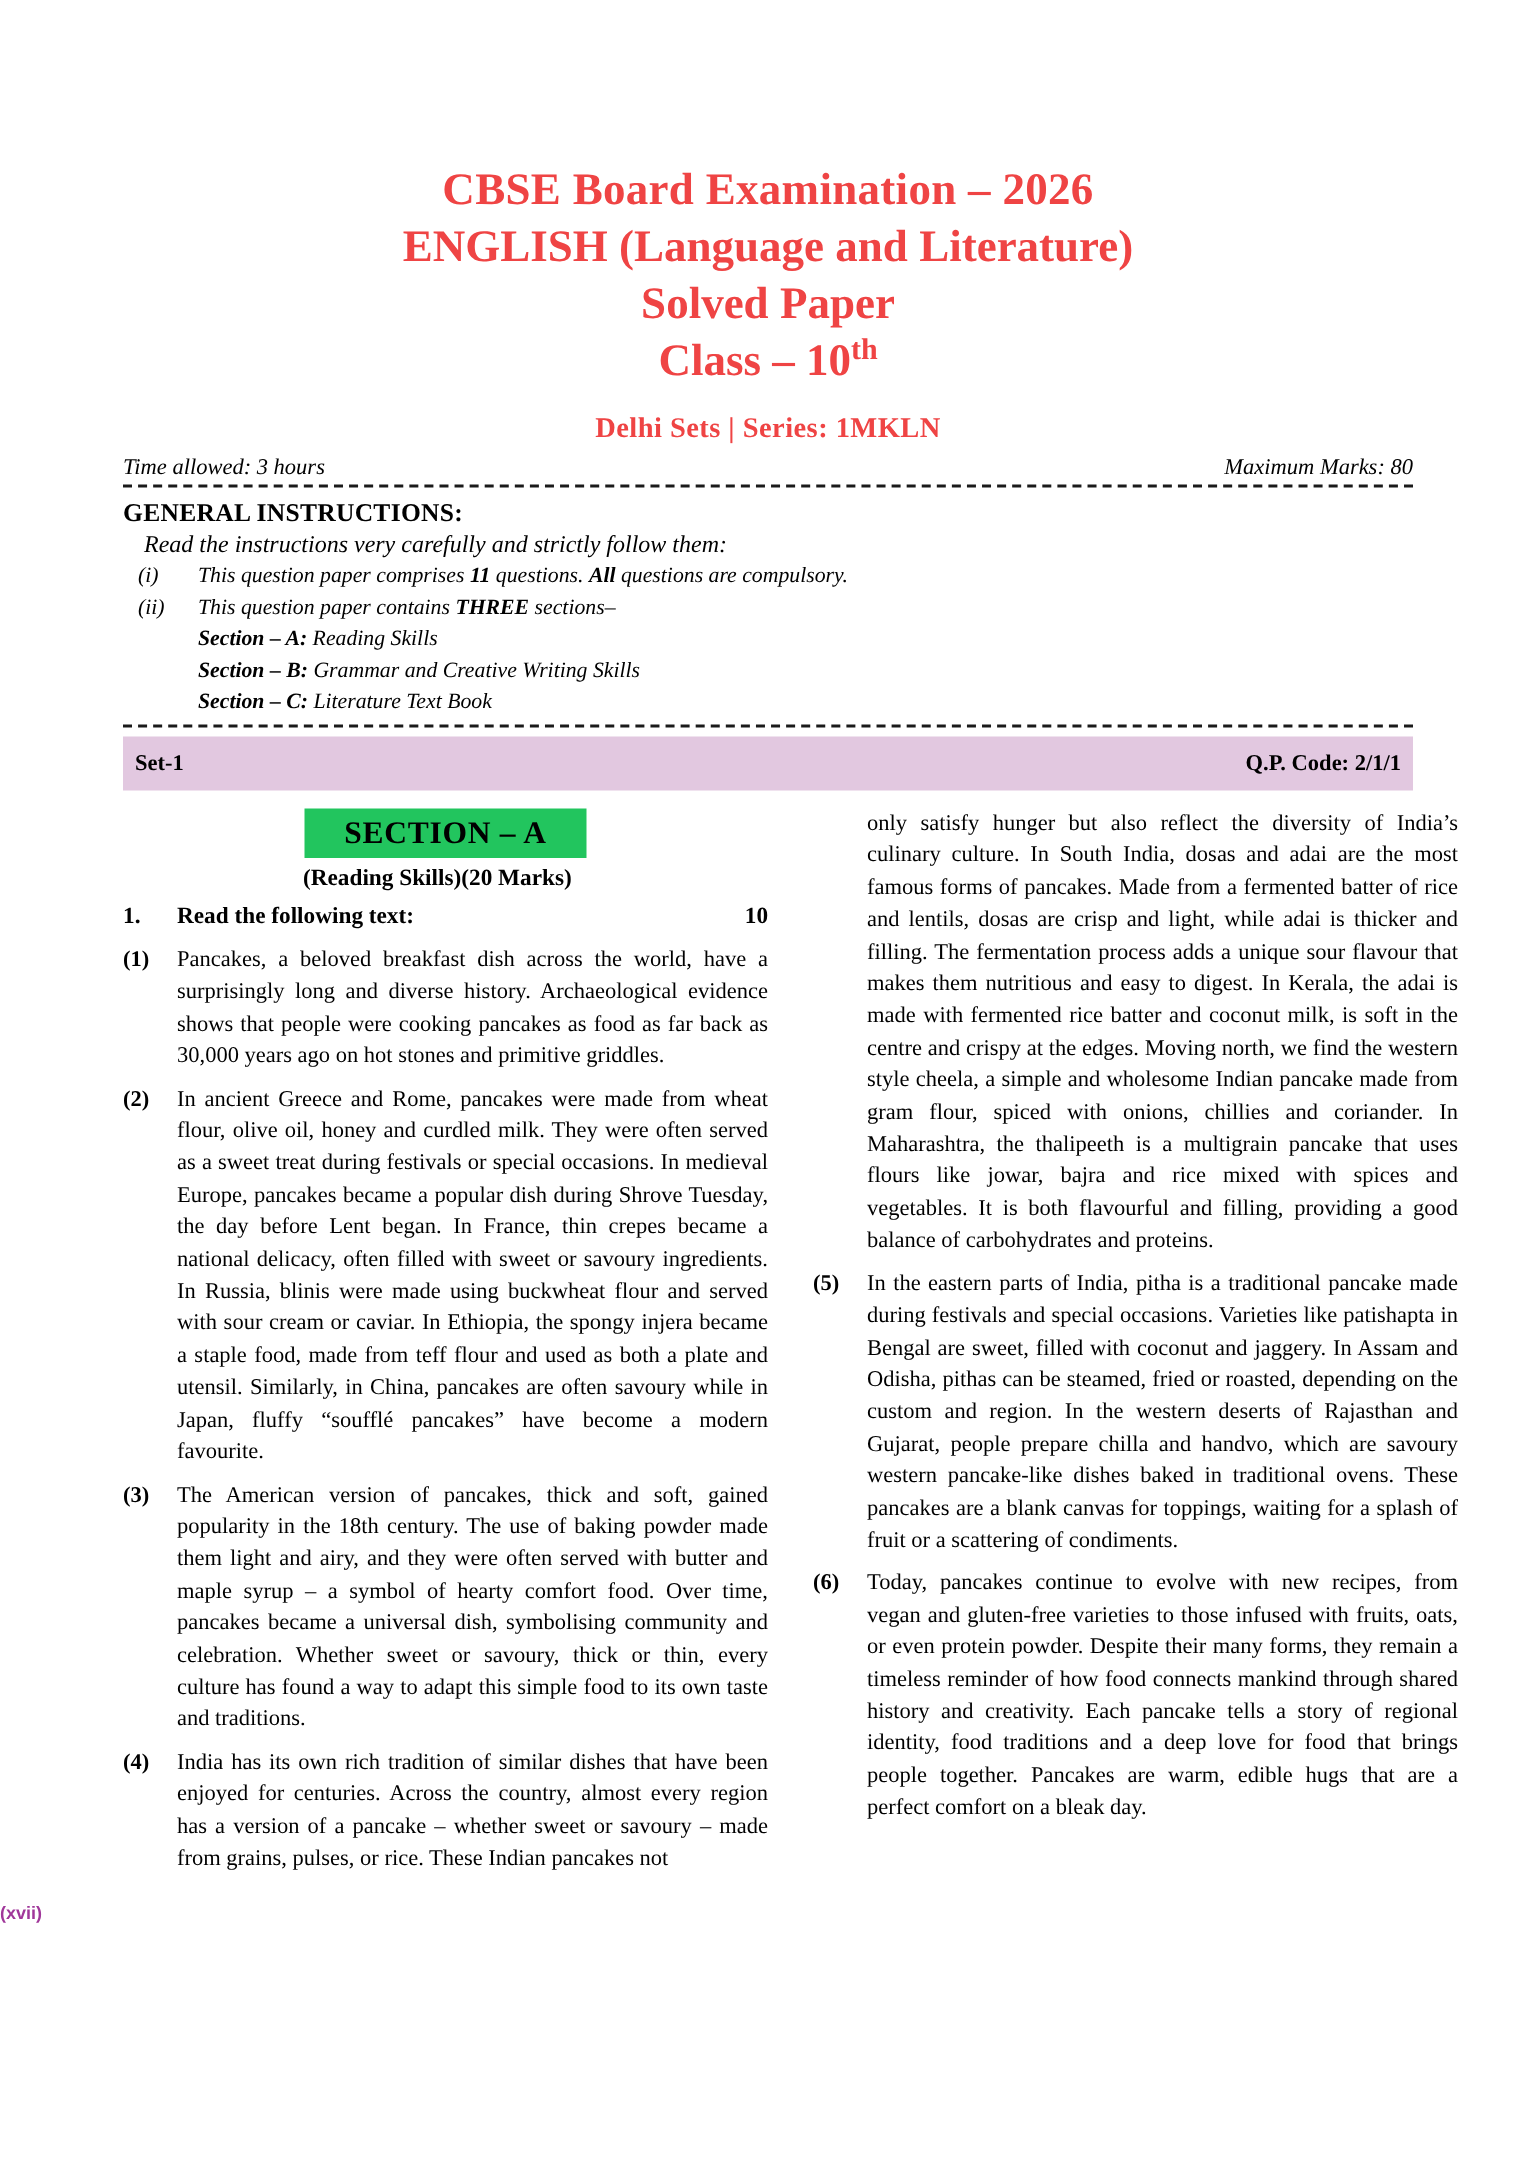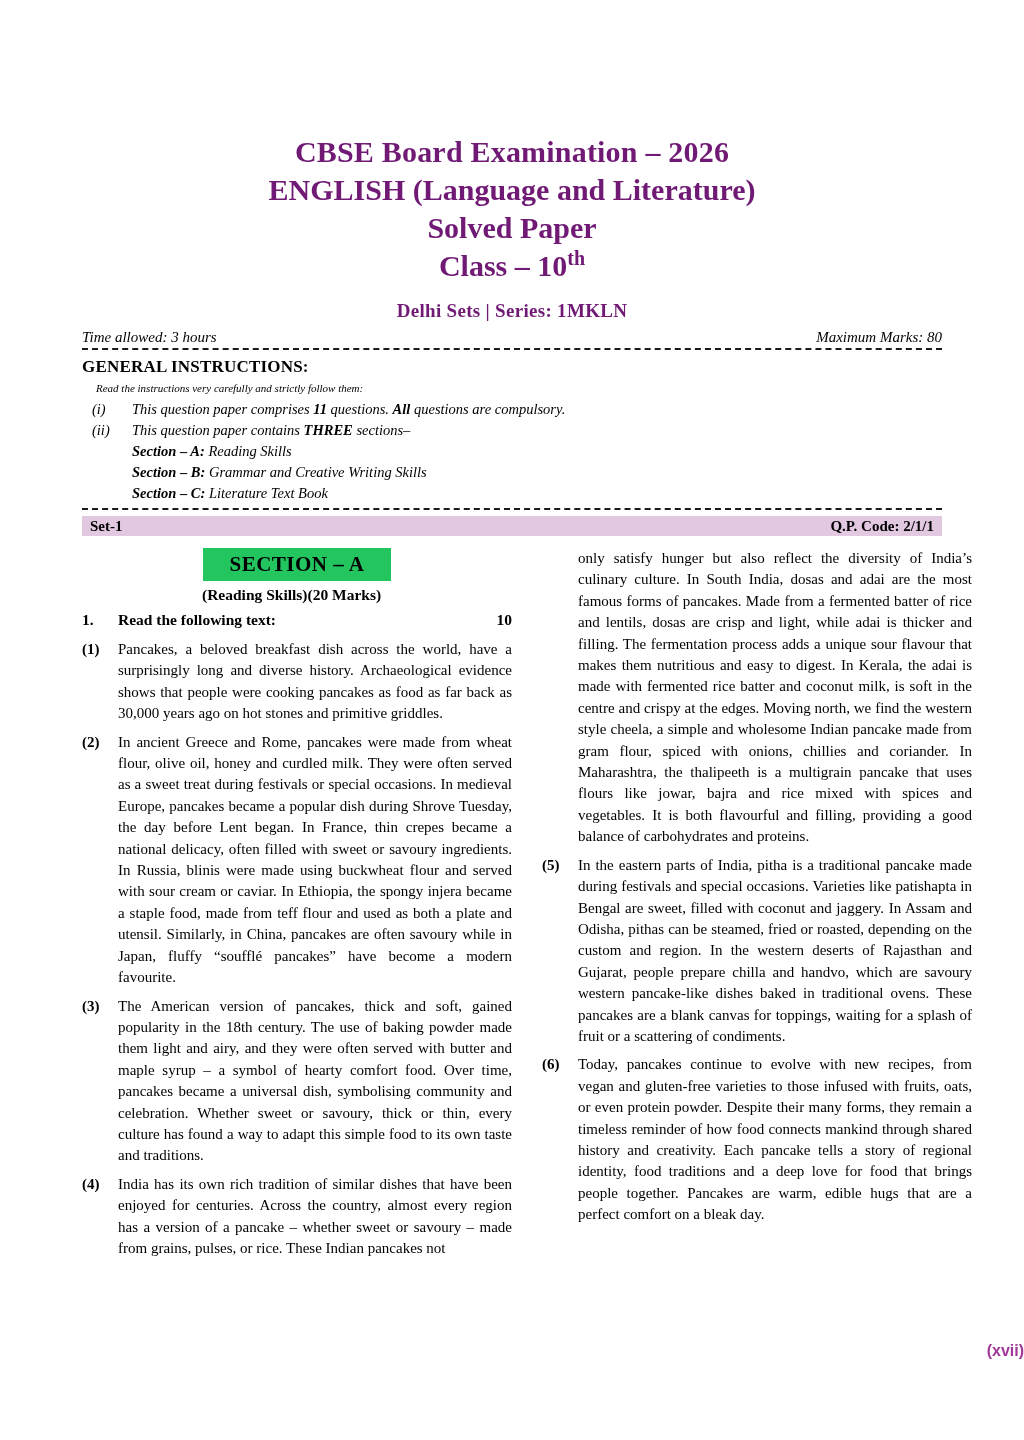--- a/index.html
+++ b/index.html
@@ -21,24 +21,23 @@
     width: 1024px;
     height: 1440px;
     box-sizing: border-box;
     padding: 0 82px;
   }
 
   
   .title-block {
     padding-top: 108px;
     text-align: center;
-    color: #701a75;
-    font-weight: bold;
-    font-family: "Liberation Serif", serif;
-    margin-top: 25px;
+    color: #ef4444;
+    font-weight: bold;
+    font-family: "Liberation Serif", serif;
   }
   .title-line-1 { font-size: 30px; line-height: 38px; letter-spacing: .2px; }
   .title-line-2 { font-size: 30px; line-height: 38px; }
   .title-line-3 { font-size: 30px; line-height: 38px; }
   .title-line-4 { font-size: 30px; line-height: 38px; }
   .title-line-4 sup { font-size: 20px; vertical-align: super; line-height: 0; }
   .title-line-5 {
     font-size: 19px;
     line-height: 36px;
     padding-top: 8px;
@@ -66,21 +65,21 @@
     padding-top: 6px;
   }
   .gi-heading {
     font-size: 17px;
     font-weight: bold;
     line-height: 22px;
     letter-spacing: .2px;
   }
   .gi-lead {
     font-style: italic;
-    font-size: 11px;
+    font-size: 16px;
     line-height: 21px;
     padding-left: 14px;
   }
   .gi-item {
     display: flex;
     font-style: italic;
     font-size: 14.5px;
     line-height: 21px;
     padding-left: 10px;
   }
@@ -102,21 +101,21 @@
   }
 
   
   .set-bar {
     background: #E2C8E0;
     display: flex;
     justify-content: space-between;
     align-items: center;
     font-weight: bold;
     font-size: 15px;
-    height: 20px;
+    height: 36px;
     padding: 0 8px;
     margin-top: 6px;
     box-sizing: border-box;
     font-family: "Liberation Serif", serif;
   }
 
   
   .columns {
     display: flex;
     gap: 30px;
@@ -177,25 +176,25 @@
     hyphens: none;
   }
   .para.cont { margin-top: 0; }
   .para.cont .para-num { visibility: hidden; }
 
   
   .footer {
     position: absolute;
     left: 0;
     right: 0;
-    top: 1342px;
-    text-align: right;
+    top: 1268px;
+    text-align: left;
     color: #A0379A;
     font-weight: bold;
-    font-size: 16px;
+    font-size: 12px;
     font-family: "Liberation Sans", sans-serif;
   }
 </style>
 </head>
 <body>
 
 <div class="page">
 
   <div class="title-block">
     <div class="title-line-1">CBSE Board Examination – 2026</div>

